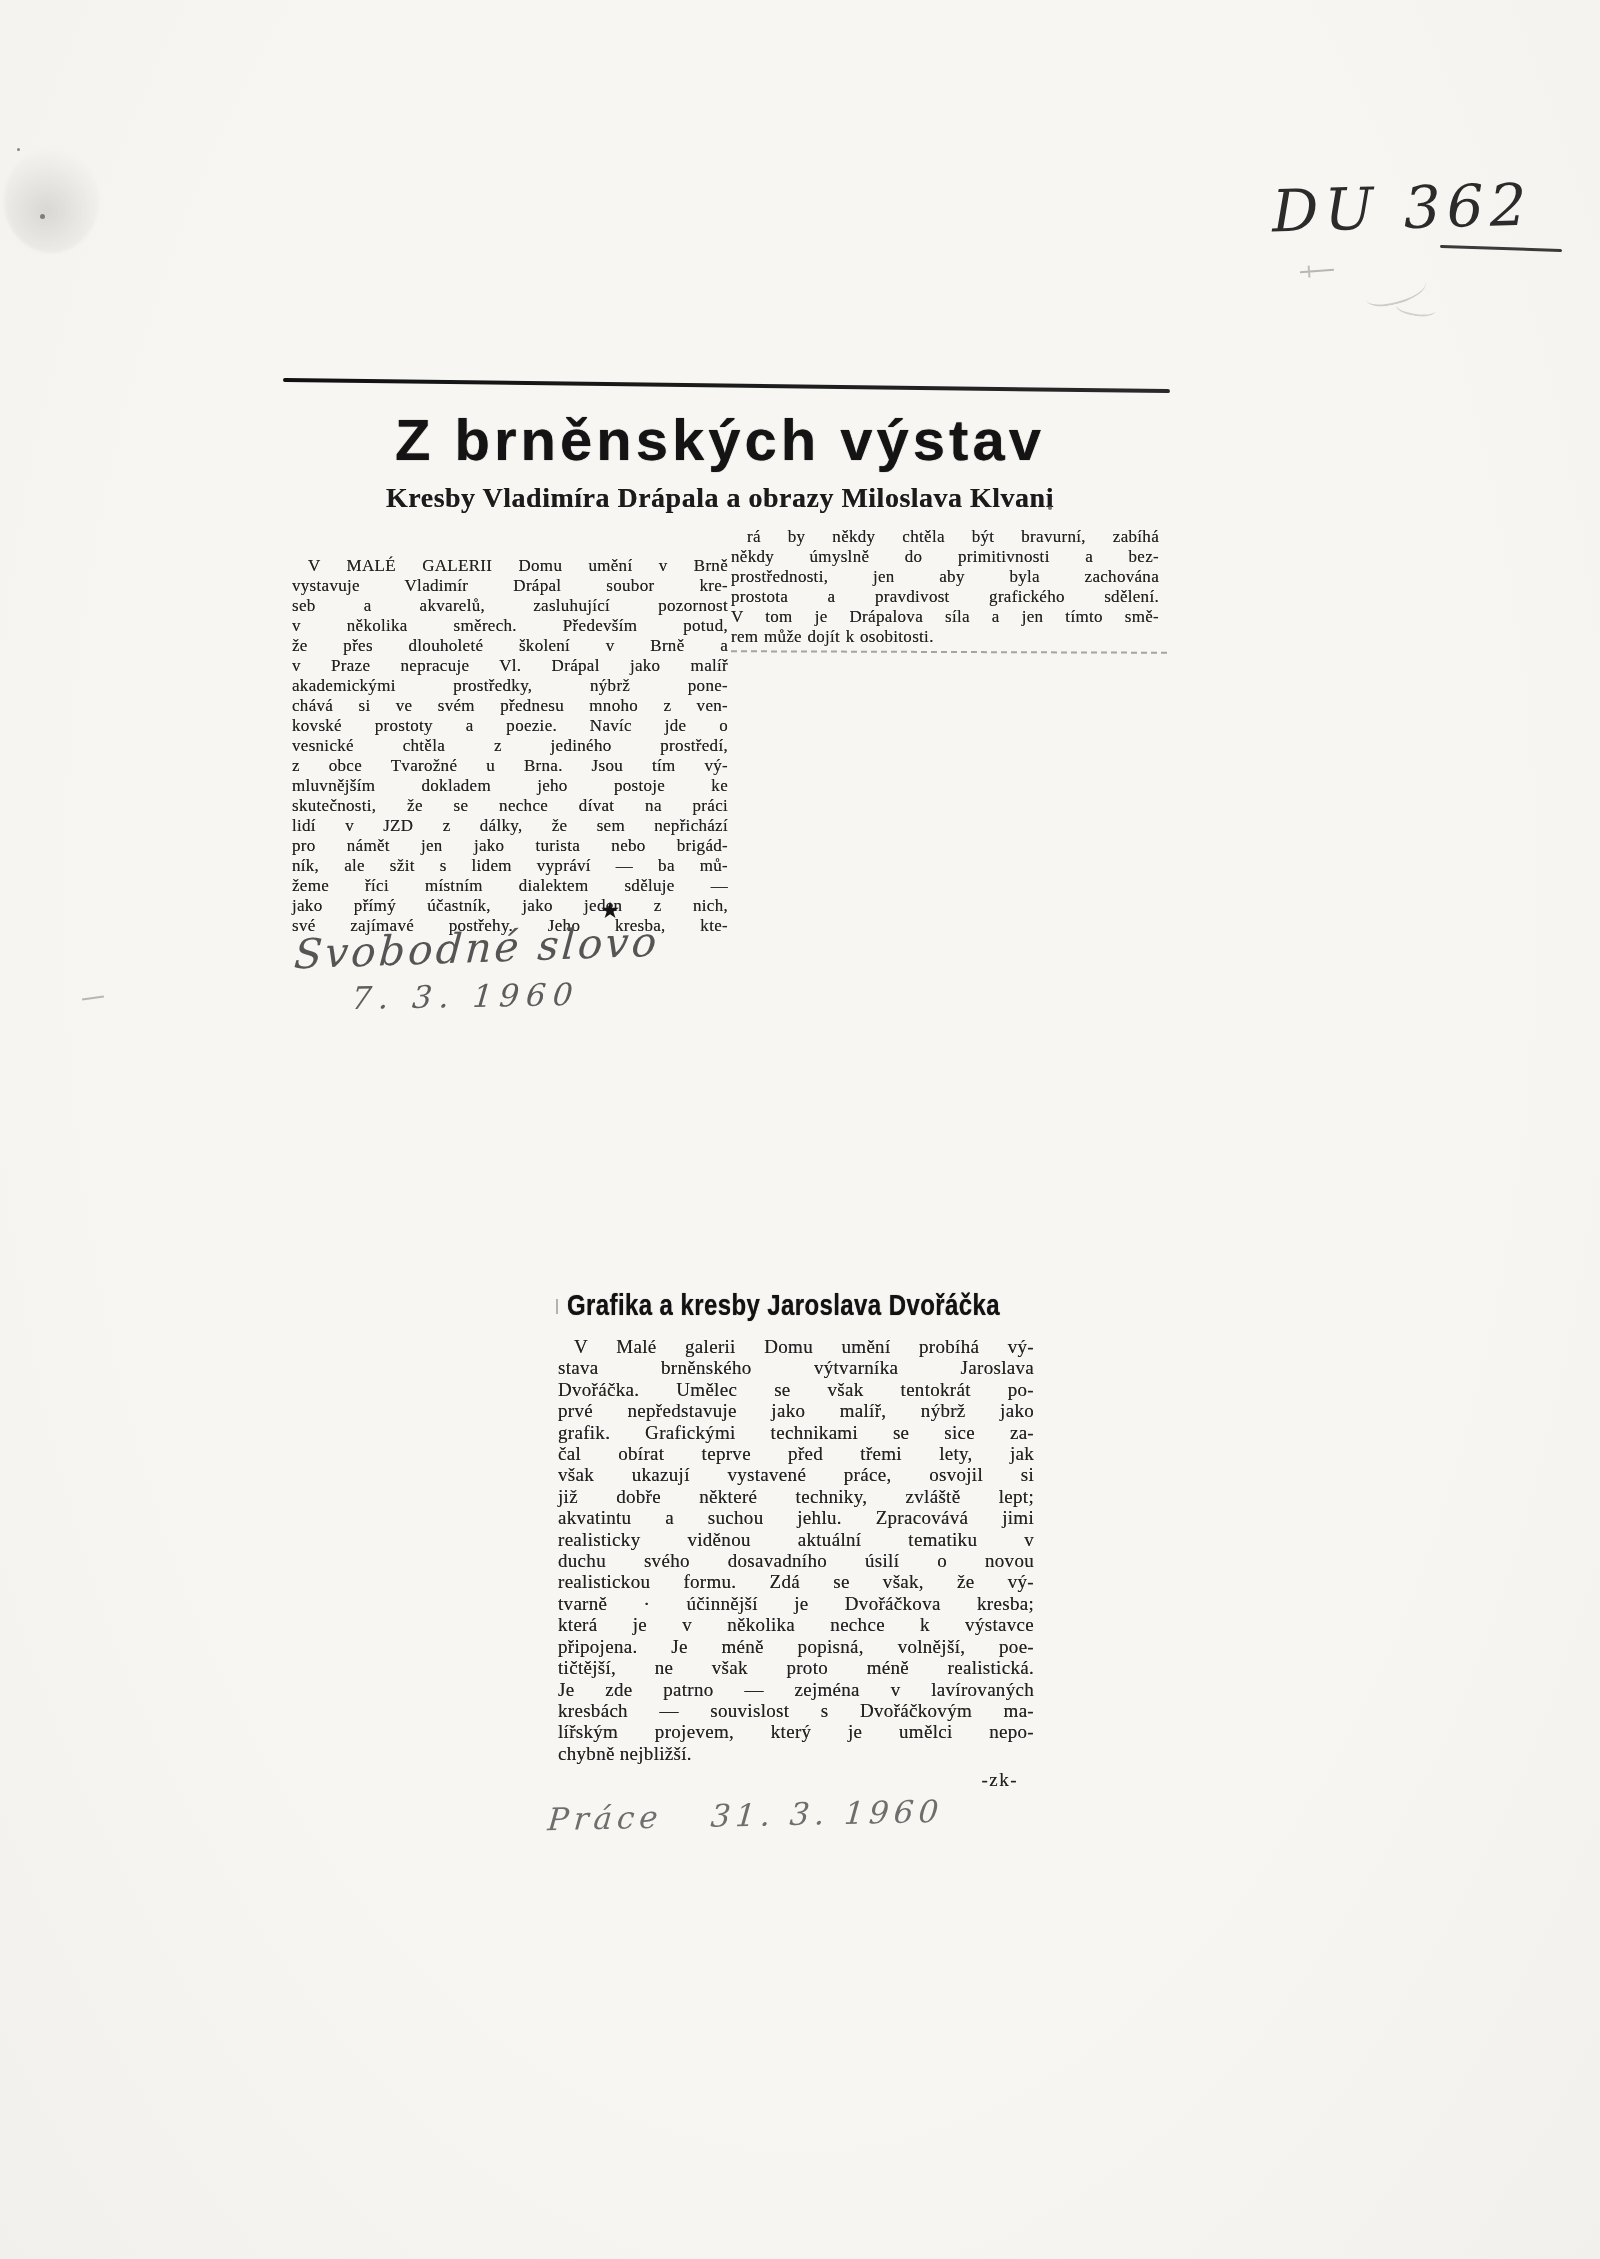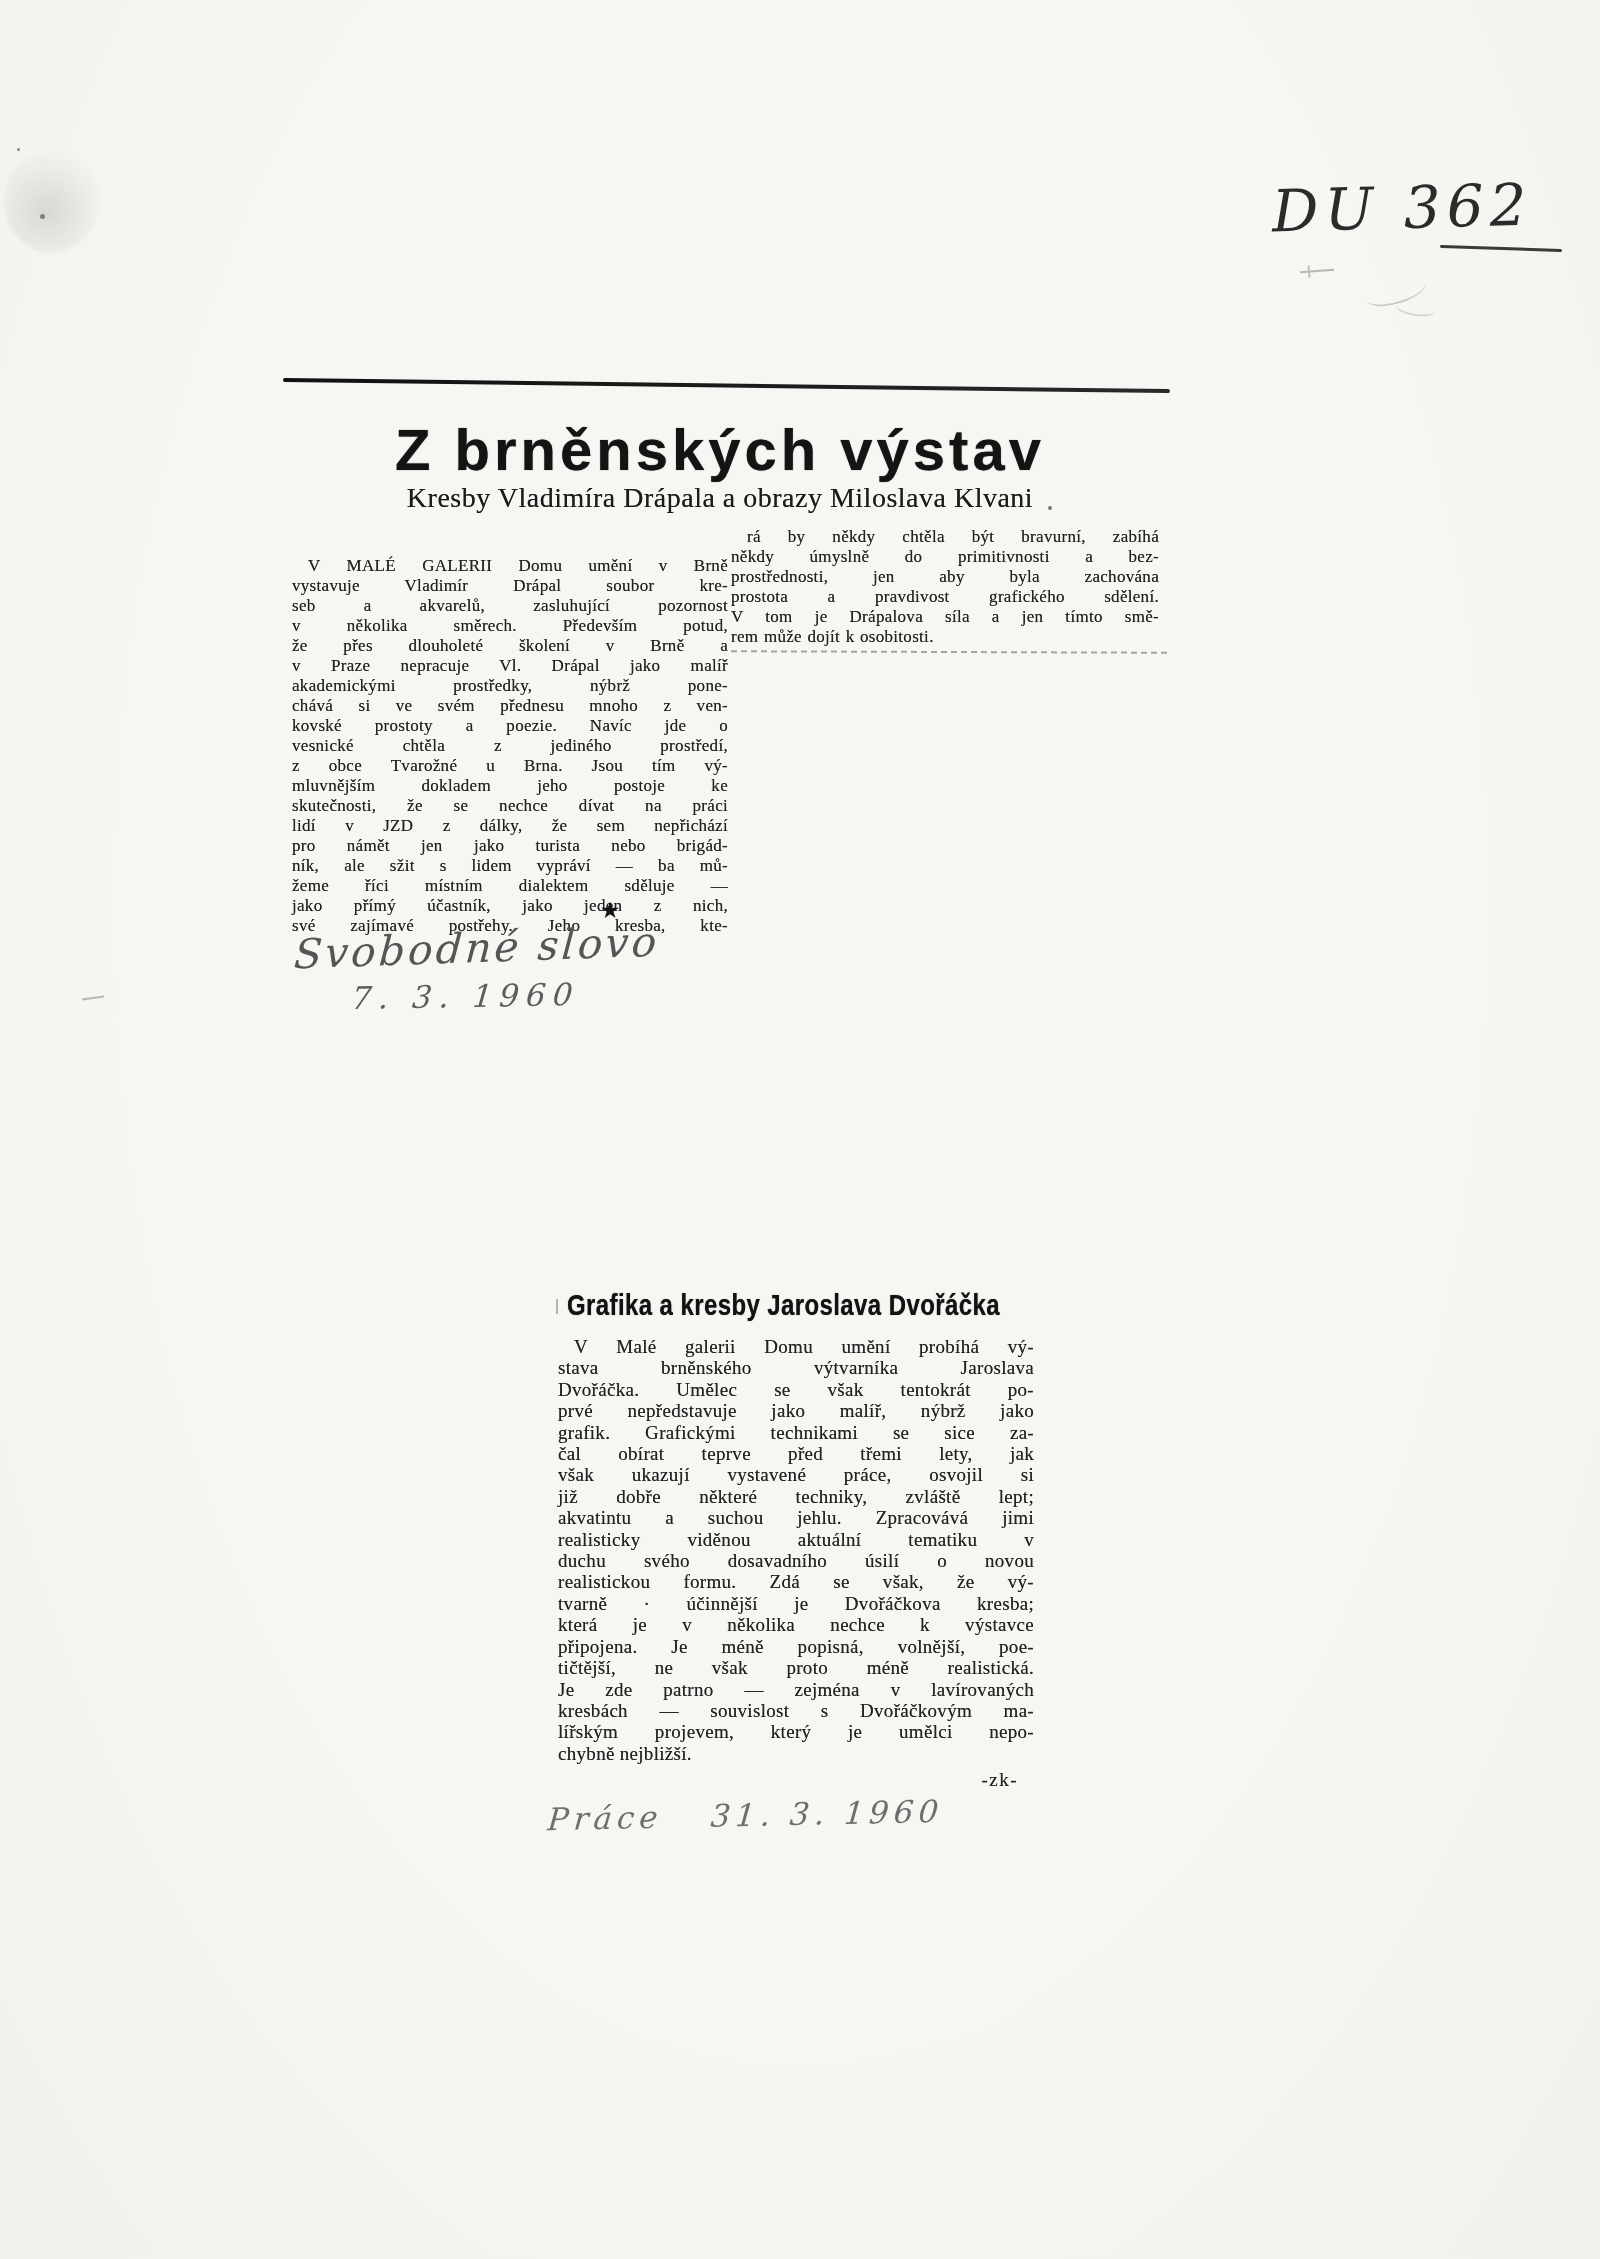--- a/index.html
+++ b/index.html
@@ -47,27 +47,27 @@
     transform:rotate(-1deg) skewX(-6deg); color:#5d5d5d; }
   .hand-note2 { left:548px; top:1797px; font-size:31px; letter-spacing:5px;
     transform:rotate(-1.2deg) skewX(-6deg); color:#6e6e6e; }
   .hand-note2 .gap { display:inline-block; width:48px; }
   
   .news { color:#222; }
   .rule1 { position:absolute; left:283px; top:378px; width:887px; height:4px;
     background:linear-gradient(90deg,#111 0%, #1c1c1c 55%, #2a2a2a 100%);
     transform:rotate(0.72deg); transform-origin:left center; border-radius:2px; }
   .title1 {
-    position:absolute; left:280px; top:416px; width:880px; text-align:center;
+    position:absolute; left:280px; top:406px; width:880px; text-align:center;
     font-family:"Liberation Sans", sans-serif; font-weight:bold; font-size:58px;
     letter-spacing:4px; color:#141414; text-shadow:0 0 1px rgba(0,0,0,.75);
   }
   .subtitle1 {
     position:absolute; left:280px; top:482px; width:880px; text-align:center;
-    font-weight:normal; font-size:28px; color:#1b1b1b; letter-spacing:.5px;
+    font-weight:bold; font-size:28px; color:#1b1b1b; letter-spacing:.5px;
     text-shadow:0 0 .5px rgba(0,0,0,.6);
   }
   .subtitle-dot { position:absolute; left:1048px; top:506px; width:4px; height:4px;
     background:#5a5a5a; border-radius:50%; opacity:.8; }
   .newsbody > div {
     text-align:justify; text-align-last:justify;
     letter-spacing:.3px; word-spacing:1px;
     text-shadow:0 0 .4px rgba(0,0,0,.55);
   }
   .newsbody > div:first-child { text-indent:16px; }

